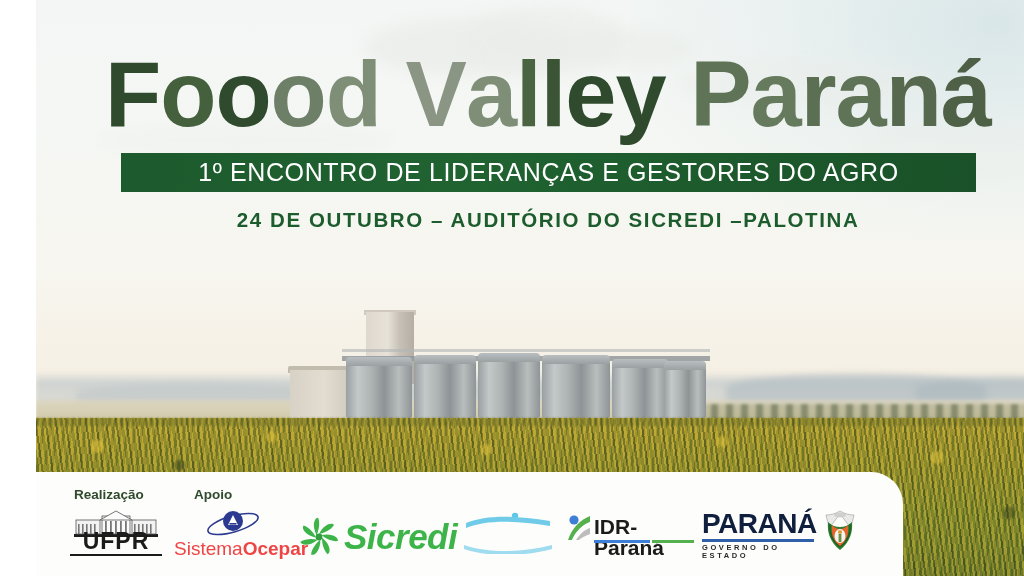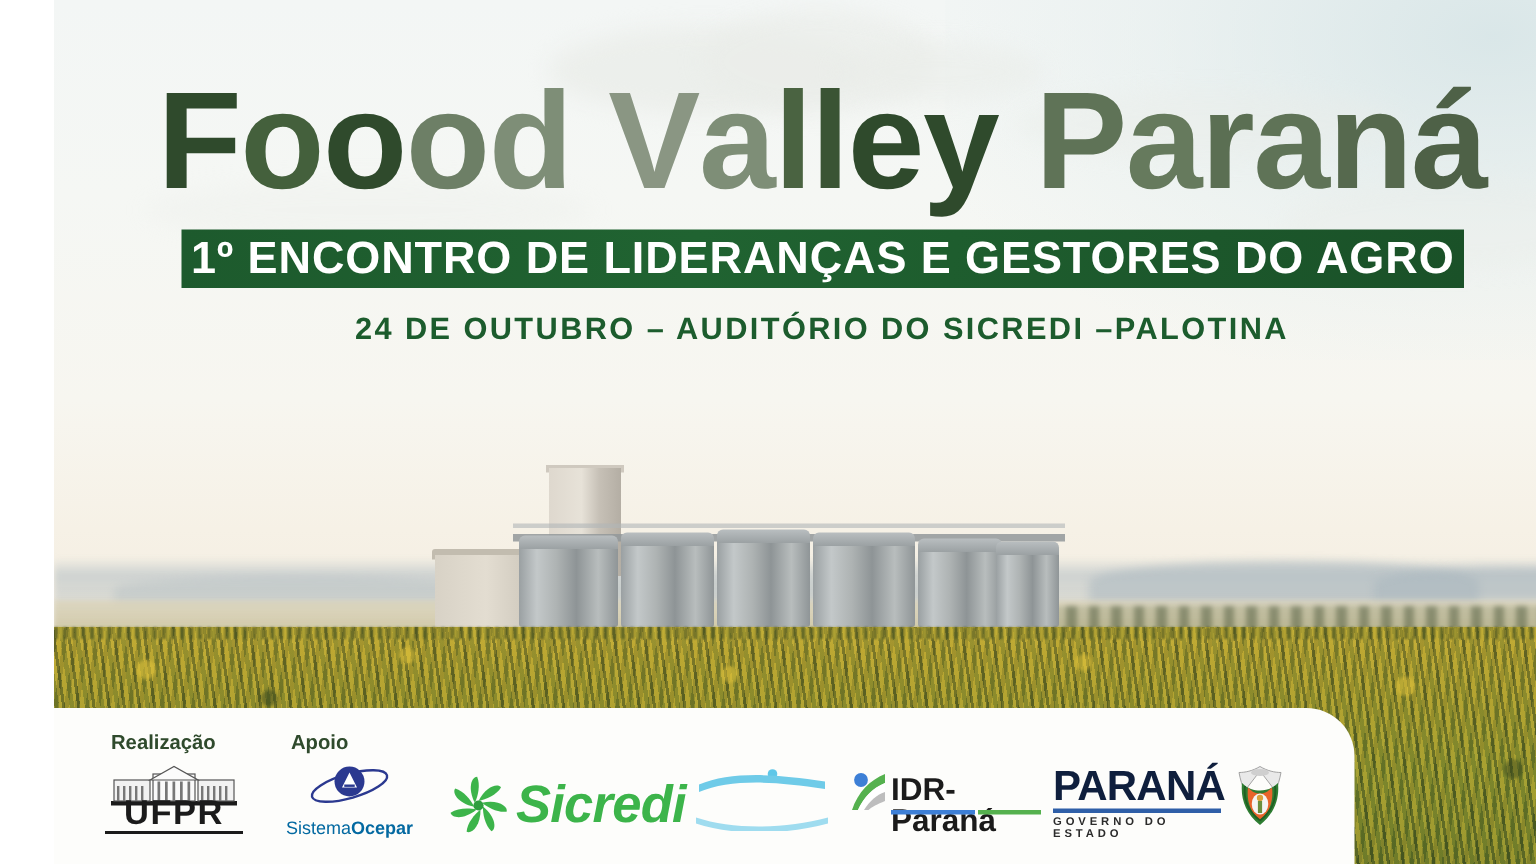--- a/index.html
+++ b/index.html
@@ -200,22 +200,22 @@
   
   .banner {
     position: absolute;
     left: 85px; top: 153px;
     width: 855px; height: 39px;
     background: linear-gradient(100deg, #1d5a2d 0%, #206331 40%, #1a5128 100%);
     display: flex; align-items: center; justify-content: center;
   }
   .banner-text {
     color: #ffffff;
-    font-size: 30px;
-    font-weight: 700;
+    font-size: 25px;
+    font-weight: 400;
     letter-spacing: 0.6px;
     white-space: nowrap;
   }
 
   
   .dateline {
     position: absolute; left: 0; top: 208px; width: 1024px;
     text-align: center;
     color: #1c5c2d;
     font-size: 20.5px;
@@ -251,21 +251,21 @@
     font-size: 23px; font-weight: 700; color: #1b1b1b;
     letter-spacing: 1px; line-height: 1;
     border-bottom: 2px solid #1b1b1b;
     padding-bottom: 1px;
   }
 
   
   .ocepar { left: 148px; top: 34px; width: 118px; height: 52px; }
   .ocepar-word {
     position: absolute; left: 0; bottom: 0; width: 118px;
-    text-align: center; font-size: 12px; color: #0369a1; line-height: 1;
+    text-align: center; font-size: 19px; color: #ef4444; line-height: 1;
   }
   .ocepar-word b { font-weight: 700; }
 
   
   .sicredi { left: 272px; top: 44px; width: 146px; height: 44px; }
   .sicredi-word {
     position: absolute; left: 46px; top: 3px;
     font-size: 35px; font-weight: 700; font-style: italic;
     color: #3cb44a; letter-spacing: -0.5px; line-height: 1;
   }

